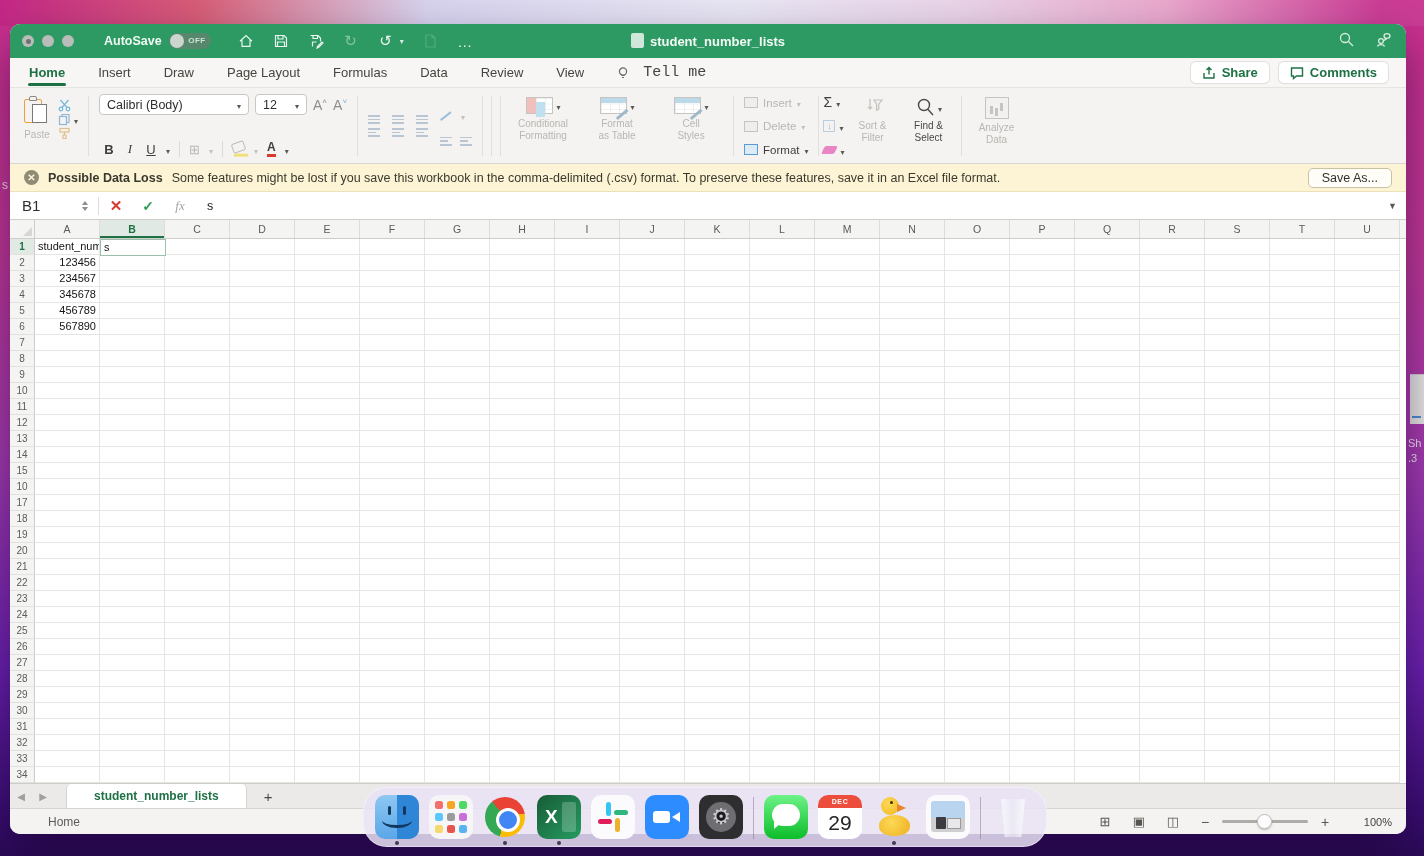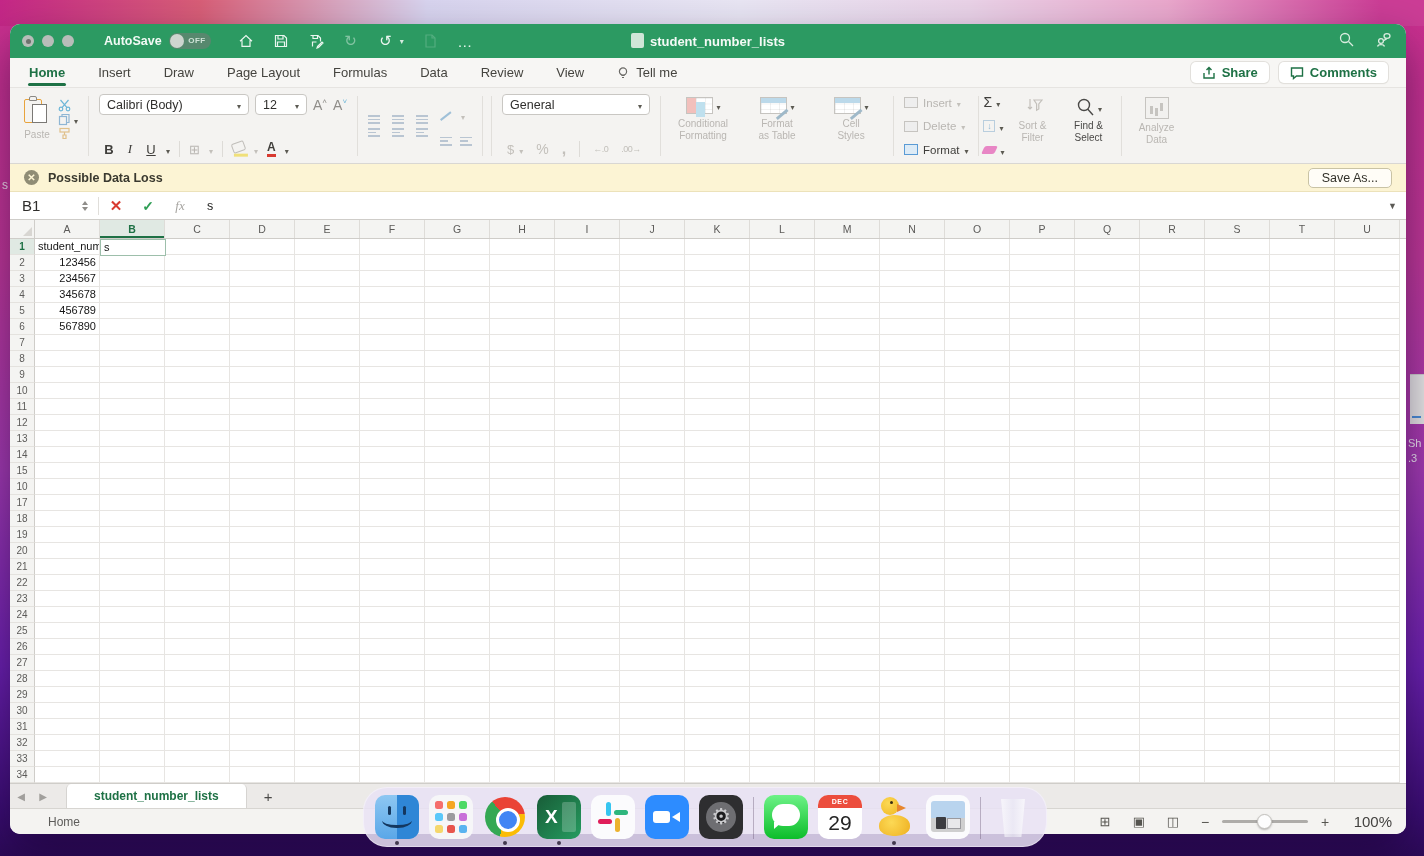--- a/index.html
+++ b/index.html
@@ -34,21 +34,21 @@
   .tb-title { position:absolute; left:0; right:0; text-align:center; color:#f4faf6; font-size:13px; font-weight:700; pointer-events:none; }
   .tb-title .doc-ic { display:inline-block; width:13px; height:15px; background:#cfe6d8; border-radius:2px; margin-right:6px; vertical-align:-2px; }
   .tb-right { position:absolute; right:14px; display:flex; gap:20px; }
   .tb-right svg { width:17px; height:17px; stroke:#d9ecdf; fill:none; stroke-width:1.3; }
 
   
   .tabsbar { height:30px; background:#f7f6f4; border-bottom:1px solid #e6e4e1; display:flex; align-items:center; padding:0 18px; gap:31px; flex:0 0 auto; }
   .rtab { font-size:13px; color:#45443f; padding:5px 1px 6px; position:relative; cursor:default; white-space:nowrap; }
   .rtab.active { color:#1e7145; font-weight:700; }
   .rtab.active::after { content:""; position:absolute; left:0; right:0; bottom:0; height:3px; background:#1e7145; border-radius:2px; }
-  .tellme { display:flex; align-items:center; gap:6px; font-size:13px; color:#45443f; }
+  .tellme { display:flex; align-items:center; gap:13px; font-size:15px; color:#45443f;font-family:Liberation Mono, monospace; }
   .tellme svg { width:14px; height:14px; stroke:#6b6a66; fill:none; stroke-width:1.2; }
   .tabs-right { margin-left:auto; display:flex; gap:10px; }
   .pill-btn { display:flex; align-items:center; gap:6px; background:#fff; box-shadow:0 0 0 1px #e2e0dc, 0 1px 2px rgba(0,0,0,.06);
     border-radius:5px; padding:3px 11px; font-size:13px; font-weight:700; color:#1e7145; }
   .pill-btn svg { width:14px; height:14px; stroke:#1e7145; fill:none; stroke-width:1.4; }
 
   
   .ribbon { height:76px; background:#f4f3f1; border-bottom:1px solid #d9d7d3; display:flex; align-items:stretch; padding:5px 8px 4px; flex:0 0 auto; }
   .vdiv { width:1px; background:#e1dfdb; margin:3px 4px; }
   .grp { display:flex; flex-direction:column; justify-content:space-between; padding:1px 6px; }
@@ -172,21 +172,21 @@
   .addsheet { margin-left:17px; color:#4a4947; font-size:15px; }
 
   
   .statusbar { height:26px; background:#f4f3f1; border-top:1px solid #d7d5d1; display:flex; align-items:center; padding:0 14px 0 38px;
     font-size:12px; color:#5d5c5a; flex:0 0 auto; }
   .sb-right { margin-left:auto; display:flex; align-items:center; gap:0; }
   .view-ico { width:34px; text-align:center; font-size:13px; color:#55544f; }
   .zoom-minus, .zoom-plus { width:30px; text-align:center; font-size:14px; color:#55544f; }
   .zoom-track { width:86px; height:3px; background:#aeaca9; border-radius:2px; position:relative; margin:0 2px; }
   .zoom-thumb { position:absolute; left:35px; top:-6px; width:15px; height:15px; border-radius:50%; background:#fdfdfd; border:1px solid #c3c1bd; box-shadow:0 1px 2px rgba(0,0,0,.25); }
-  .zoom-pct { width:52px; text-align:right; font-size:15px; color:#434240; }
+  .zoom-pct { width:52px; text-align:right; font-size:11px; color:#434240; }
 
   
   .dock { position:absolute; left:363px; top:787px; height:60px; z-index:5; background:rgba(233,226,244,.85);
     border:1px solid rgba(255,255,255,.4); border-radius:24px; display:flex; align-items:flex-start; padding:7px 11px 0; gap:10px; }
   .d-item { width:44px; height:51px; position:relative; flex:0 0 auto; }
   .d-icon { width:44px; height:44px; border-radius:10px; position:relative; overflow:hidden; }
   .run-dot { position:absolute; left:50%; margin-left:-2px; bottom:1px; width:4px; height:4px; border-radius:50%; background:#43384f; }
   .dock-div { width:1px; height:42px; background:rgba(90,70,100,.35); margin-top:2px; flex:0 0 auto; }
   
   .ic-finder { background:linear-gradient(180deg,#8ec7f2,#5aa7e8); }
@@ -467,35 +467,20 @@
               <i></i>
               <i></i>
               <i></i>
             </span>
           </div>
       </div>
       <div class="vdiv"></div>
 
       <div class="vdiv"></div>
 
-      <div class="grp">
-        <div class="select sel-numfmt">
-            <span>General</span>
-            <span class="chev"></span>
-          </div>
-        <div class="num-syms">
-          <span class="s1">$</span>
-            <span class="chev dim" style="margin-left:-8px"></span>
-          <span class="pc">%</span>
-          <span class="cm">,</span>
-          <span class="sepline"></span>
-          <span class="decimals">←.0</span>
-          <span class="decimals">.00→</span>
-        </div>
-      </div>
       <div class="vdiv"></div>
 
       <div class="grp">
         <div class="styles-row">
           <div class="style-btn">
             <div class="grow" style="gap:4px">
                 <span class="mini-table mt-cf"></span>
                 <span class="chev"></span>
               </div>
             <div class="lbl dim"><span>Conditional</span><br><span>Formatting</span></div>
@@ -574,20 +559,21 @@
       <div class="vdiv"></div>
       <div class="bigbtn" style="width:62px">
         <span class="analyze-ico"></span>
         <div class="lbl dim"><span>Analyze</span><br><span>Data</span></div>
       </div>
     </div>
 
     <div class="warnbar">
       <span class="warn-ico">✕</span>
       <span class="warn-title">Possible Data Loss</span>
+      <span class="warn-msg">Some features might be lost if you save this workbook in the comma-delimited (.csv) format. To preserve these features, save it in an Excel file format.</span>
       <span class="saveas-btn">Save As...</span>
     </div>
 
     <div class="formulabar">
       <span class="namebox">B1</span>
       <span class="stepper">
           <i class="up"></i>
           <i class="dn"></i>
         </span>
       <span class="fb-div"></span>

